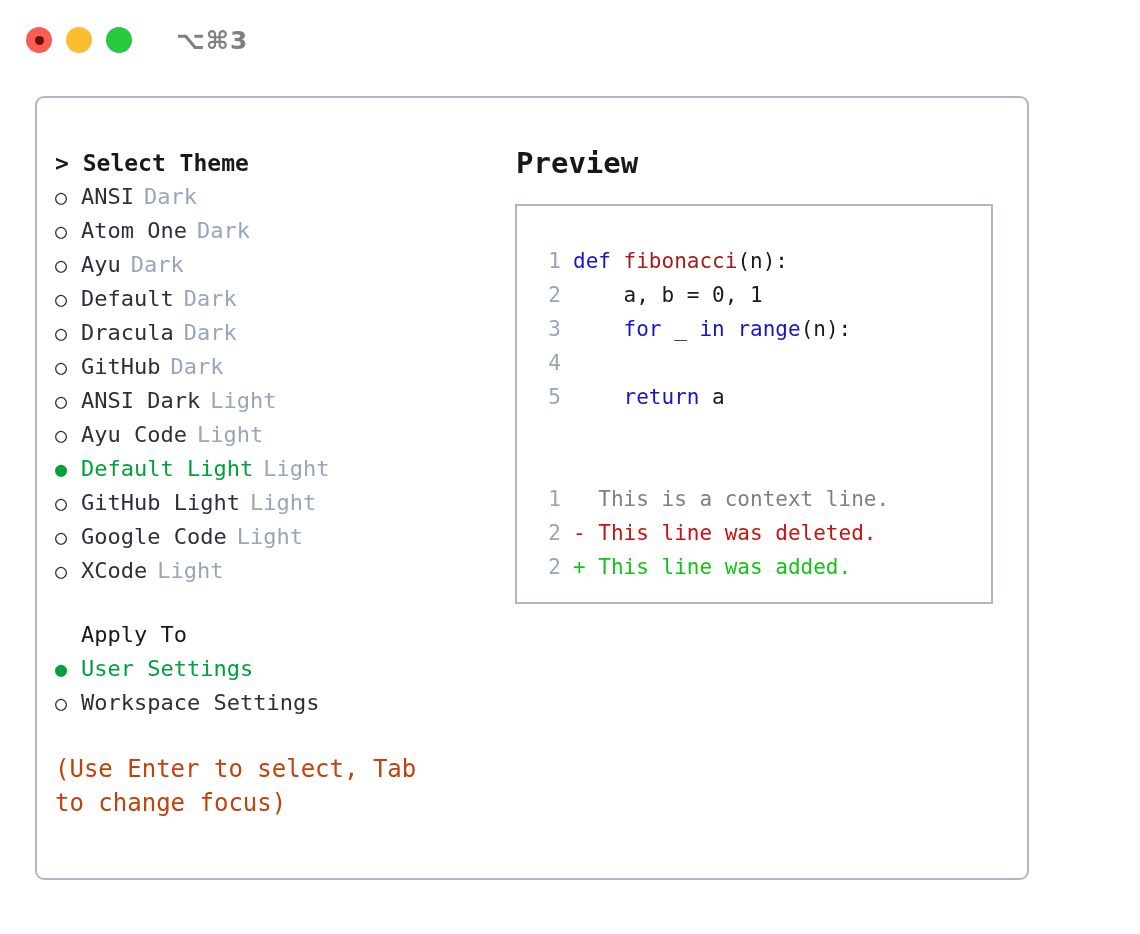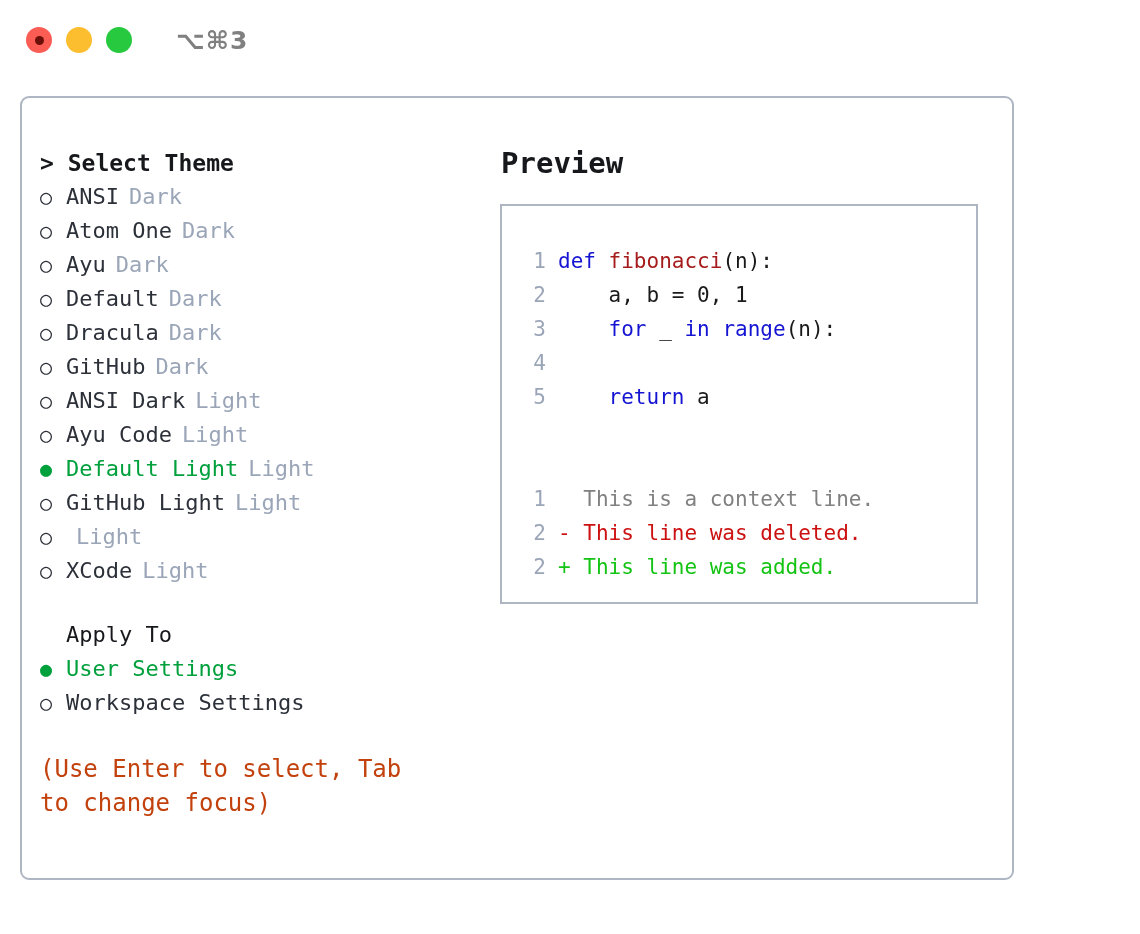--- a/index.html
+++ b/index.html
@@ -63,21 +63,21 @@
     font-family: "DejaVu Sans", "Liberation Sans", sans-serif;
     font-size: 25px;
     font-weight: bold;
     color: #808080;
     letter-spacing: 1px;
   }
 
   
   .window {
     position: absolute;
-    left: 20px;
+    left: 35px;
     top: 96px;
     width: 994px;
     height: 784px;
     border: 2px solid #aeb6c4;
     border-radius: 9px;
     box-sizing: border-box;
     background: #ffffff;
   }
 
   .columns {
@@ -199,21 +199,21 @@
             <div class="opt-row"><span class="bullet">○</span><span class="opt-label">ANSI</span><span class="opt-kind">Dark</span></div>
             <div class="opt-row"><span class="bullet">○</span><span class="opt-label">Atom One</span><span class="opt-kind">Dark</span></div>
             <div class="opt-row"><span class="bullet">○</span><span class="opt-label">Ayu</span><span class="opt-kind">Dark</span></div>
             <div class="opt-row"><span class="bullet">○</span><span class="opt-label">Default</span><span class="opt-kind">Dark</span></div>
             <div class="opt-row"><span class="bullet">○</span><span class="opt-label">Dracula</span><span class="opt-kind">Dark</span></div>
             <div class="opt-row"><span class="bullet">○</span><span class="opt-label">GitHub</span><span class="opt-kind">Dark</span></div>
             <div class="opt-row"><span class="bullet">○</span><span class="opt-label">ANSI Dark</span><span class="opt-kind">Light</span></div>
             <div class="opt-row"><span class="bullet">○</span><span class="opt-label">Ayu Code</span><span class="opt-kind">Light</span></div>
             <div class="opt-row selected"><span class="bullet">●</span><span class="opt-label">Default Light</span><span class="opt-kind">Light</span></div>
             <div class="opt-row"><span class="bullet">○</span><span class="opt-label">GitHub Light</span><span class="opt-kind">Light</span></div>
-            <div class="opt-row"><span class="bullet">○</span><span class="opt-kind">Light</span></div>
+            <div class="opt-row"><span class="bullet">○</span><span class="opt-label">Google Code</span><span class="opt-kind">Light</span></div>
             <div class="opt-row"><span class="bullet">○</span><span class="opt-label">XCode</span><span class="opt-kind">Light</span></div>
           </div>
 
         <div class="group-gap"></div>
 
         <div class="group-title">Apply To</div>
         <div id="apply-list">
             <div class="opt-row selected"><span class="bullet">●</span><span class="opt-label">User Settings</span></div>
             <div class="opt-row"><span class="bullet">○</span><span class="opt-label">Workspace Settings</span></div>
           </div>

